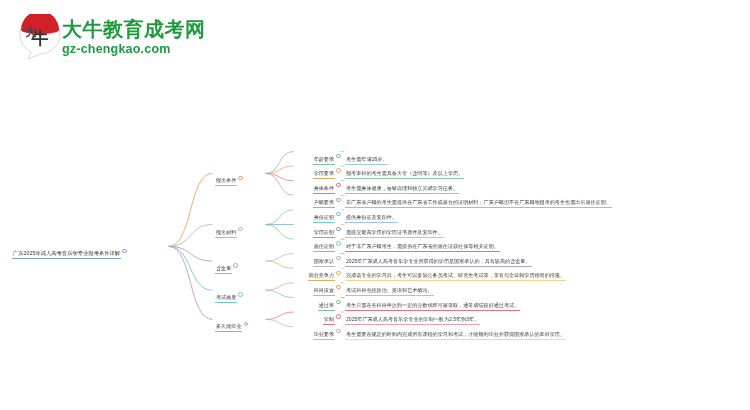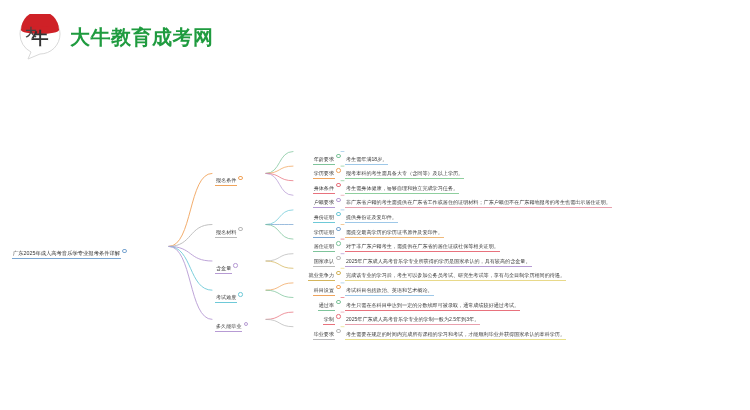--- a/index.html
+++ b/index.html
@@ -8,21 +8,21 @@
     width: 750px; height: 410px;
     background: #ffffff;
     font-family: "Liberation Sans", "DejaVu Sans", sans-serif;
     overflow: hidden;
   }
   #page { position: relative; width: 750px; height: 410px; background: #fff; }
 
   
   #logo { position: absolute; left: 18px; top: 14px; display: flex; align-items: center; }
   #logo-mark { position: relative; width: 44px; height: 46px; flex: 0 0 auto; }
-  #logo-text { margin-left: 8px; line-height: 1; }
+  #logo-text { line-height: 1; }
   #logo-title { font-size: 20px; font-weight: bold; color: #1f9b3f; letter-spacing: .5px; white-space: nowrap; }
   #logo-sub { font-size: 12.5px; font-weight: bold; color: #1f9b3f; margin-top: 4px; letter-spacing: .2px; white-space: nowrap; }
 
   
   #map { position: absolute; left: 0; top: 0; width: 750px; height: 410px; }
   svg.wires { position: absolute; left: 0; top: 0; width: 750px; height: 410px; overflow: visible; }
 
   .node { position: absolute; white-space: nowrap; line-height: 1; }
   .node .txt {
     display: inline-block;
@@ -50,20 +50,21 @@
       <svg width="44" height="46" viewBox="0 0 44 46">
         <path d="M2 20 A20 20 0 1 1 22 40 L22 40 L10 45 L13 38 A20 20 0 0 1 2 20 Z" fill="#ffffff" stroke="#d9d9d9" stroke-width="1"></path>
         <path d="M3 16 A19 19 0 0 1 41 16 Z" fill="#cf2127"></path>
         <ellipse cx="22" cy="16" rx="19" ry="4" fill="#cf2127"></ellipse>
         <text x="22" y="30" font-size="17" font-weight="bold" fill="#333" text-anchor="middle" font-family="'Liberation Sans',sans-serif">牛</text>
         <text x="13" y="22" font-size="11" font-weight="bold" fill="#444" text-anchor="middle" font-family="'Liberation Sans',sans-serif">大</text>
       </svg>
     </div>
     <div id="logo-text">
       <div id="logo-title">大牛教育成考网</div>
+      <div id="logo-sub">gz-chengkao.com</div>
     </div>
   </div>
 
   <div id="map">
     <svg class="wires" id="wires">
         <path d="M169,246.39999999999998 C192.65,246.39999999999998 188.35,173.4 212,173.4" fill="none" stroke="#f0a45c" stroke-width="0.9" stroke-linecap="round"></path>
         <path d="M266,173.4 C280.85,173.4 278.15,151.5 293,151.5" fill="none" stroke="#7ec49b" stroke-width="0.75" stroke-linecap="round"></path>
         <path d="M341,151.5 L344,151.5" fill="none" stroke="#9ec8e8" stroke-width="0.75" stroke-linecap="round"></path>
         <path d="M266,173.4 C280.85,173.4 278.15,166.1 293,166.1" fill="none" stroke="#f0a45c" stroke-width="0.75" stroke-linecap="round"></path>
         <path d="M341,166.1 L344,166.1" fill="none" stroke="#8fcf9e" stroke-width="0.75" stroke-linecap="round"></path>

